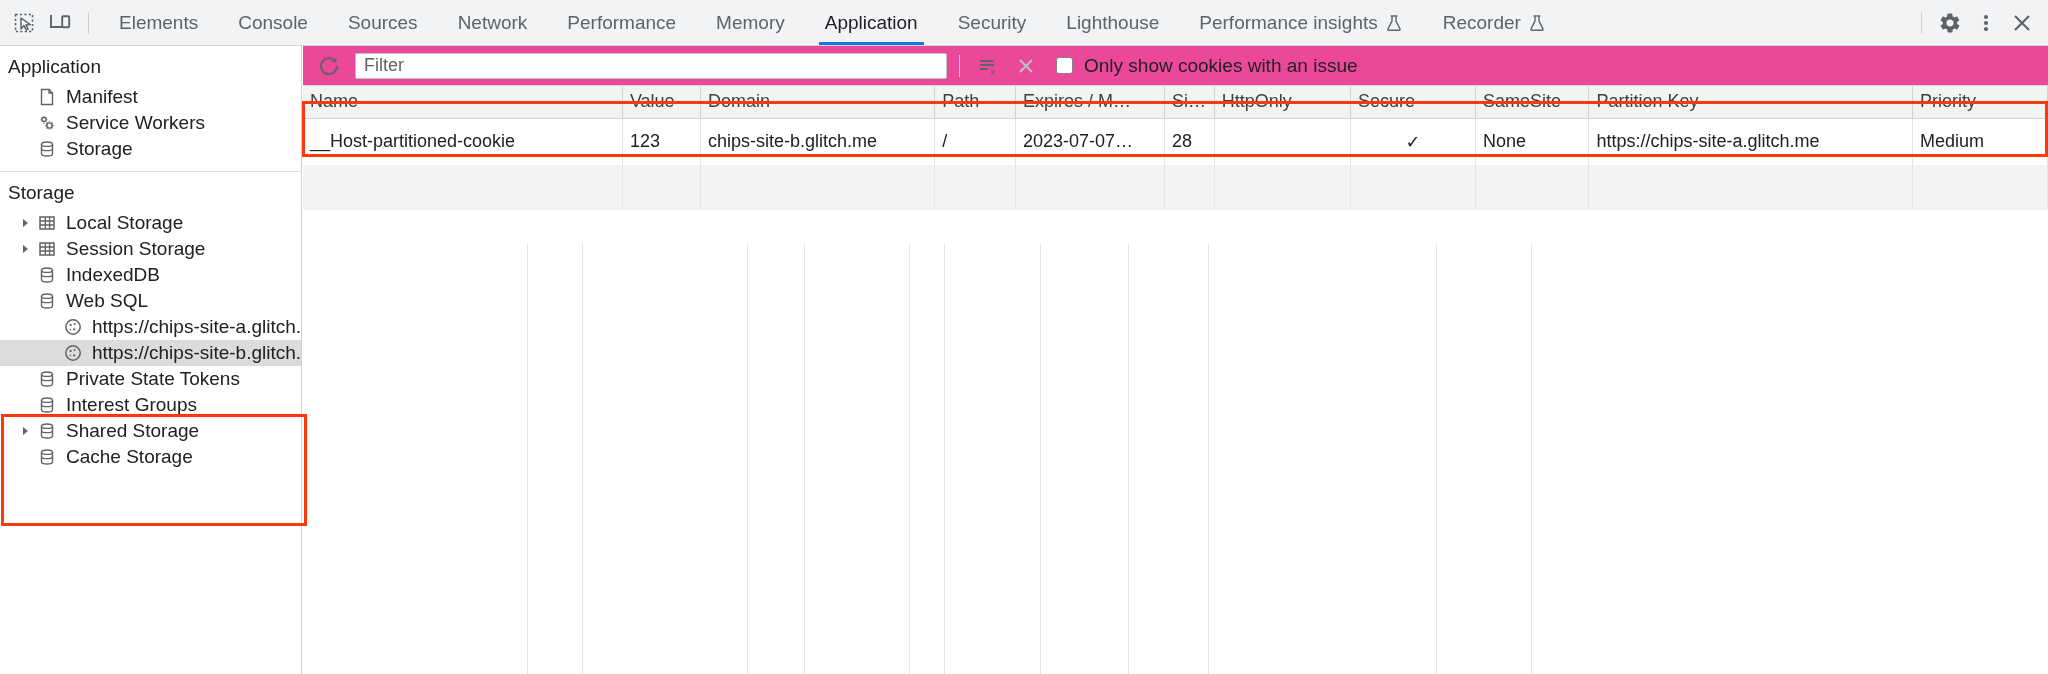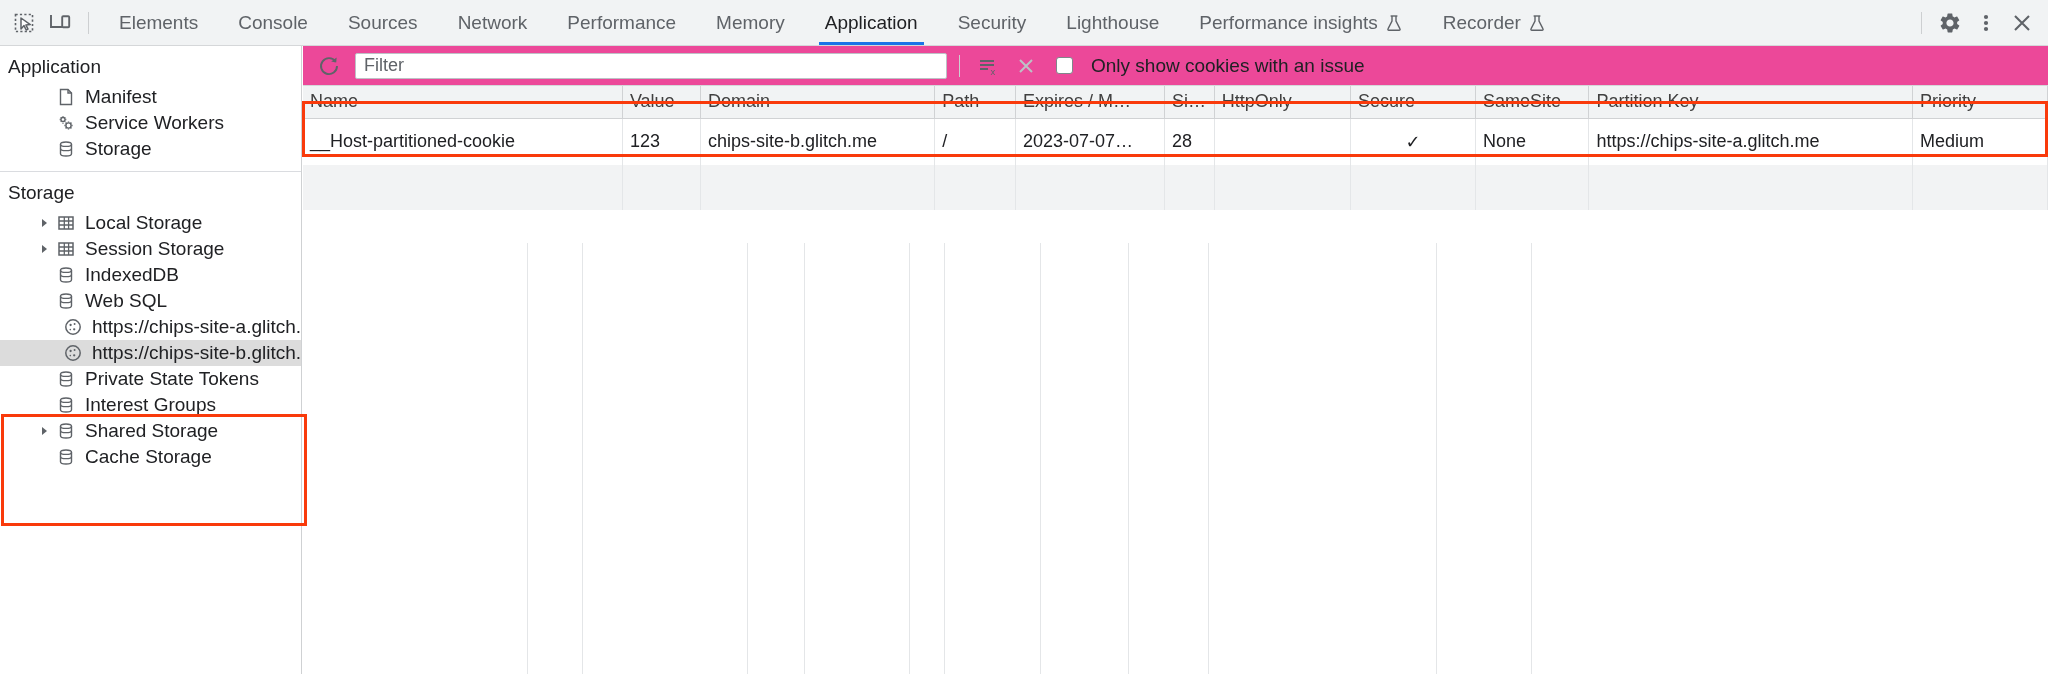--- a/index.html
+++ b/index.html
@@ -107,21 +107,21 @@
     flex: 0 0 auto;
     display: flex; align-items: center; justify-content: center;
   }
   .sb-ico {
     width: 26px; height: 26px;
     flex: 0 0 auto;
     display: flex; align-items: center; justify-content: center;
     margin-right: 6px;
   }
   .sb-label { line-height: 26px; }
-  .indent-1 { padding-left: 35px; }
+  .indent-1 { padding-left: 16px; }
   .indent-2 { padding-left: 42px; }
 
   
   .redbox {
     position: absolute;
     border: 3px solid #f93a0b;
     pointer-events: none;
     z-index: 40;
   }
 
@@ -163,21 +163,21 @@
   .filter-input::placeholder { color: #5f6368; }
   .fb-sep {
     width: 1px; height: 22px;
     background: #cdcfd1;
     margin: 0 6px;
     flex: 0 0 auto;
   }
   .fb-check-wrap {
     display: flex;
     align-items: center;
-    gap: 18px;
+    gap: 11px;
     margin-left: 8px;
     cursor: pointer;
     flex: 0 0 auto;
   }
   .fb-checkbox {
     width: 17px; height: 17px;
     border: 1.5px solid #80868b;
     border-radius: 3px;
     background: #fff;
     flex: 0 0 auto;

